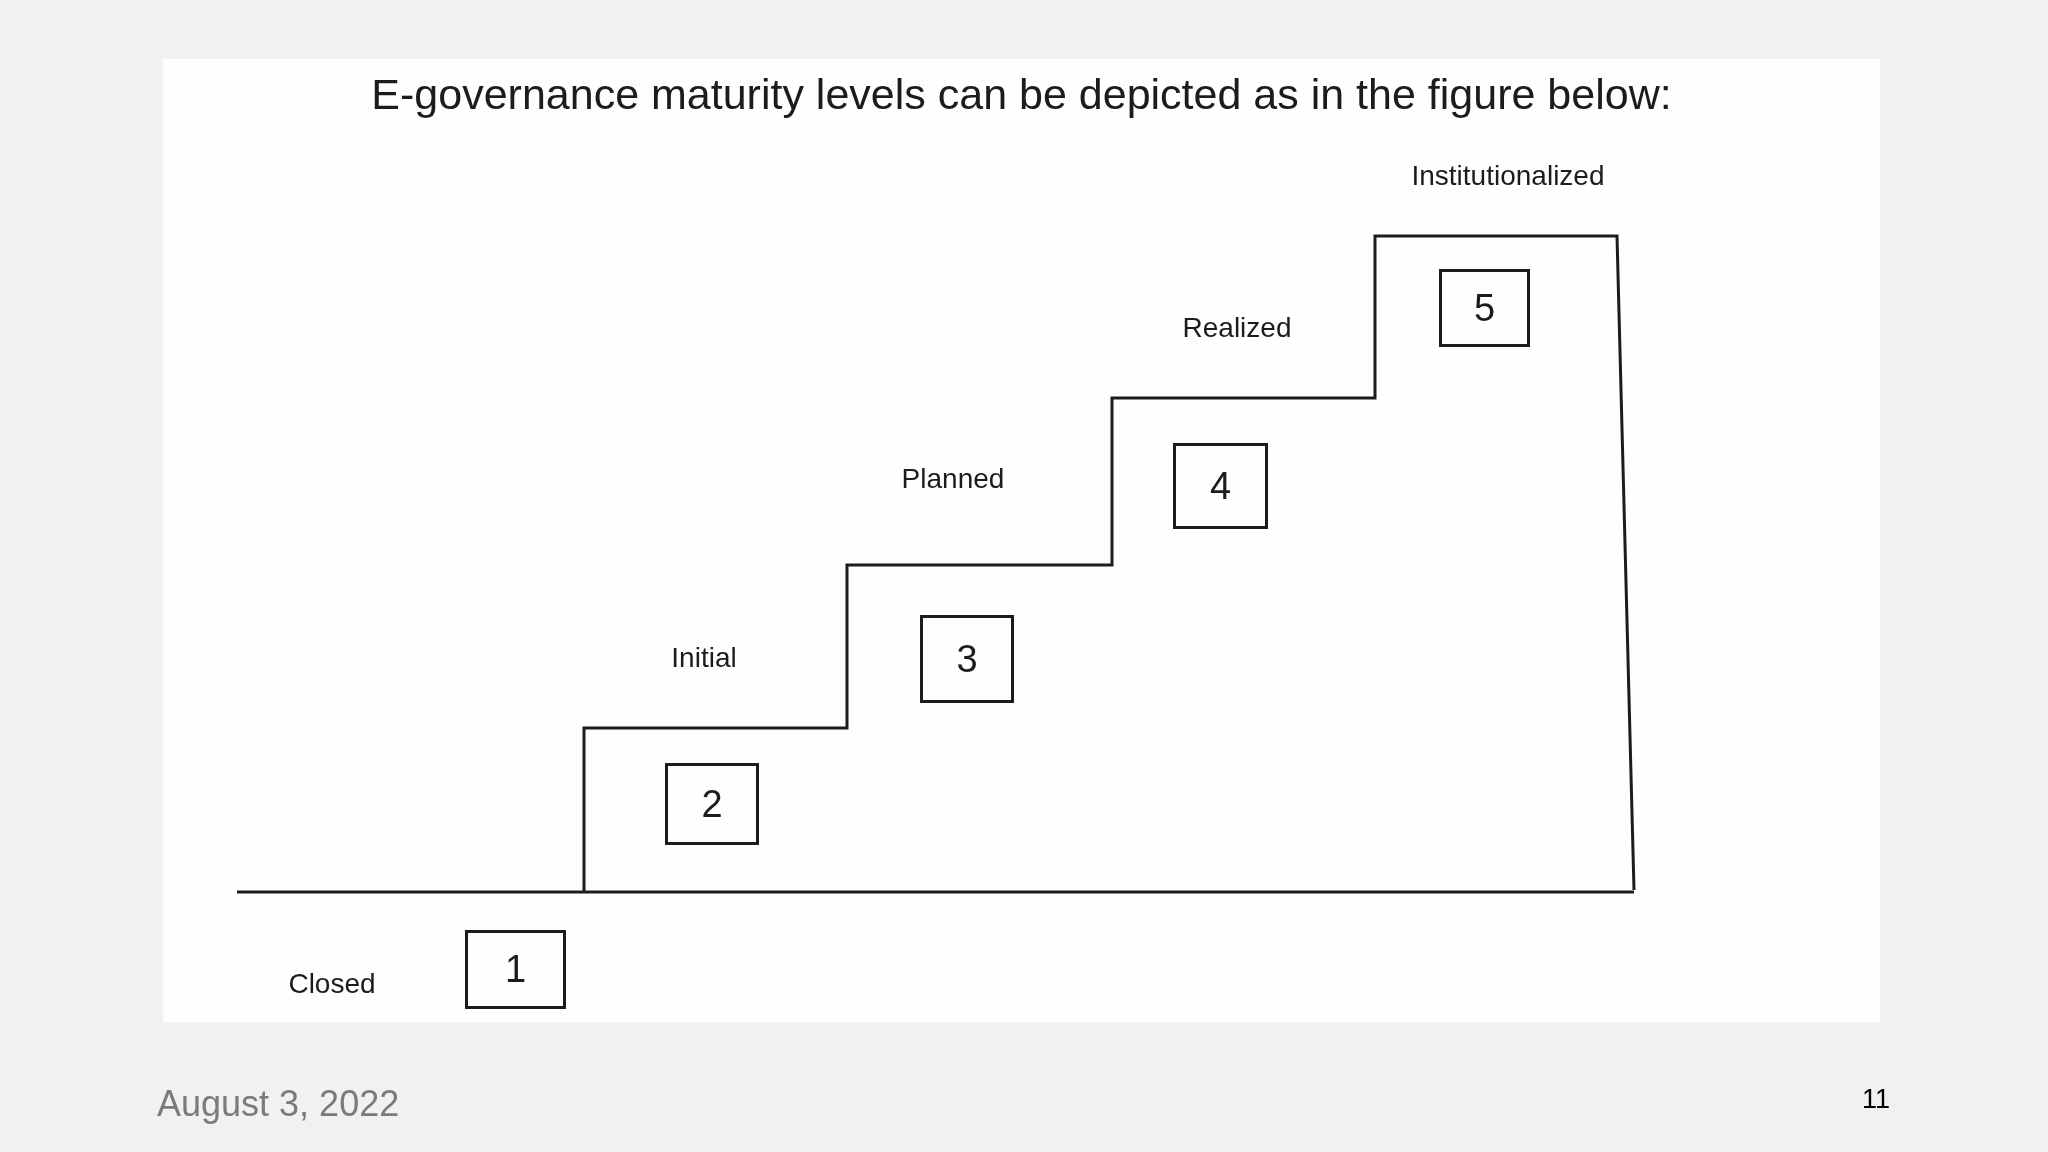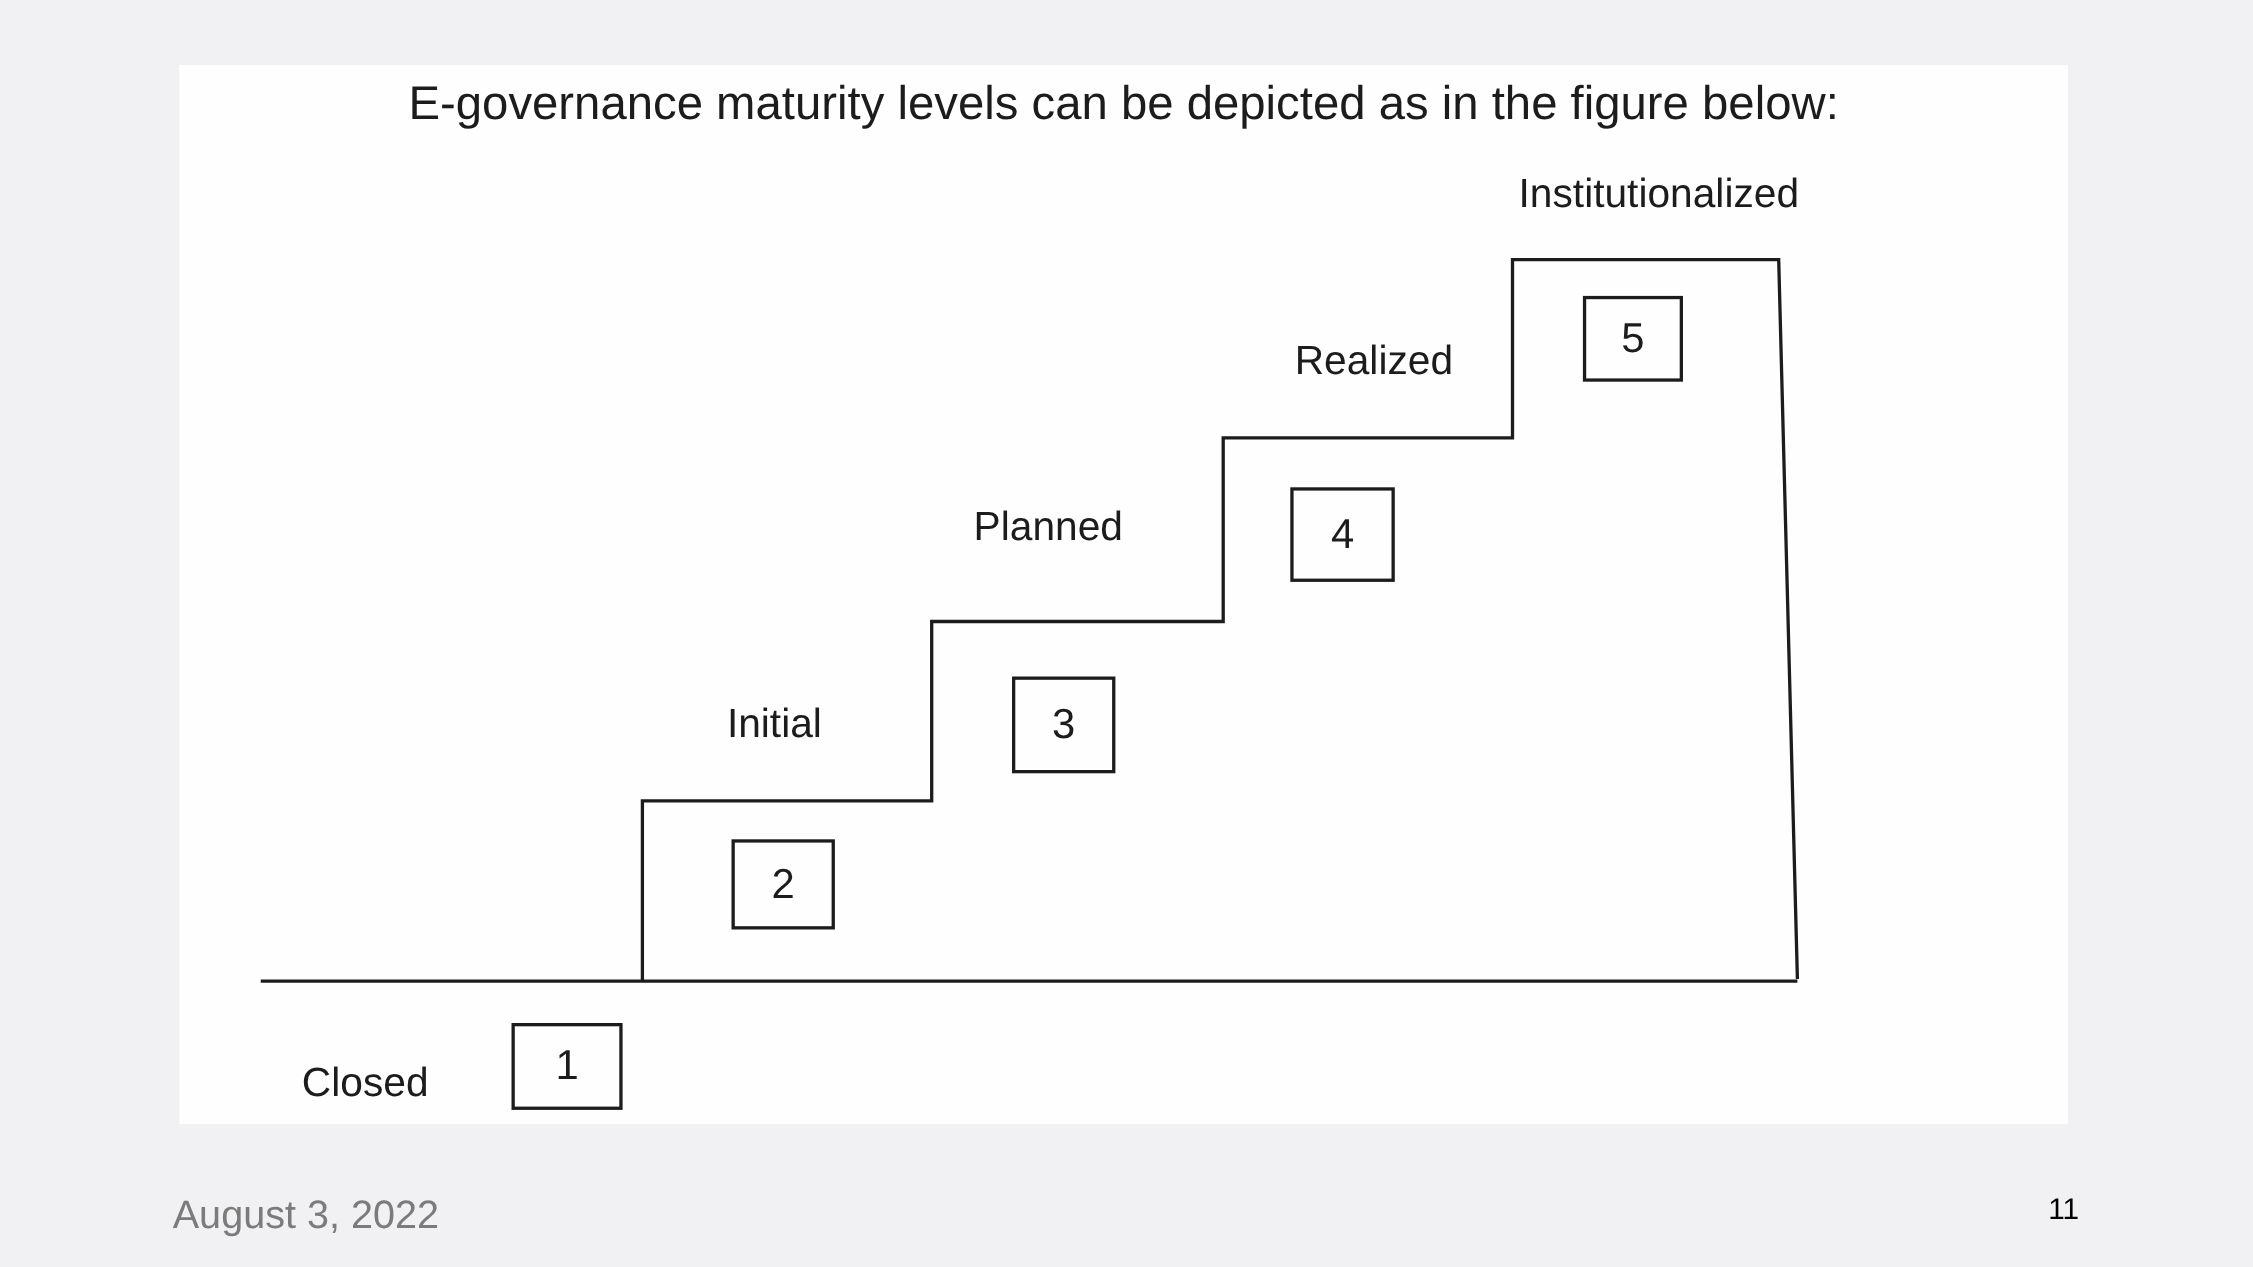--- a/index.html
+++ b/index.html
@@ -51,28 +51,28 @@
     color: #1c1c1c;
   }
   .box-1 { left: 465px;  top: 930px; width: 95px; height: 73px; }
   .box-2 { left: 665px;  top: 763px; width: 88px; height: 76px; }
   .box-3 { left: 920px;  top: 615px; width: 88px; height: 82px; }
   .box-4 { left: 1173px; top: 443px; width: 89px; height: 80px; }
   .box-5 { left: 1439px; top: 269px; width: 85px; height: 72px; }
   .level-label {
     position: absolute;
     transform: translate(-50%, -50%);
-    font-size: 37px;
+    font-size: 28px;
     color: #1c1c1c;
     white-space: nowrap;
   }
   .label-1 { left: 332px;  top: 984px; }
   .label-2 { left: 704px;  top: 658px; }
   .label-3 { left: 953px;  top: 479px; }
-  .label-4 { left: 1237px; top: 328px; margin-left: 12px; }
+  .label-4 { left: 1237px; top: 328px; }
   .label-5 { left: 1508px; top: 176px; }
   .footer-date {
     position: absolute;
     left: 157px;
     top: 1083px;
     font-size: 36px;
     color: #7b7b7b;
   }
   .page-number {
     position: absolute;

